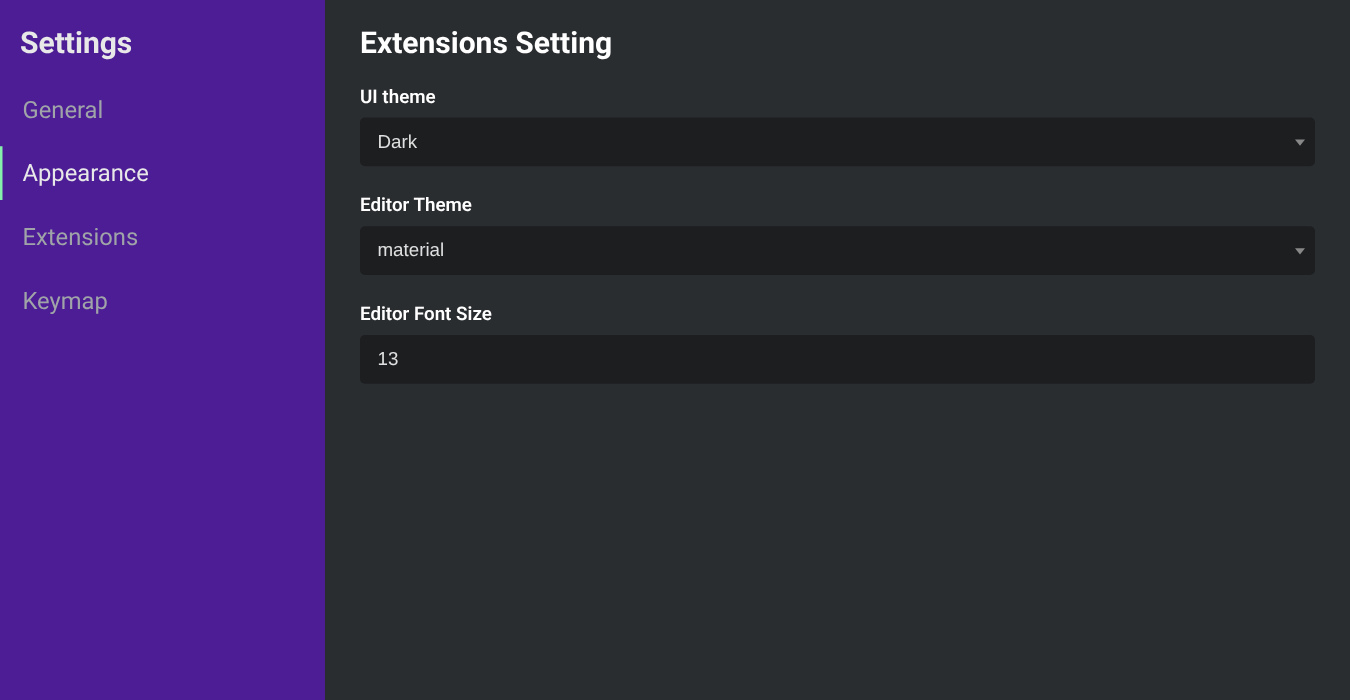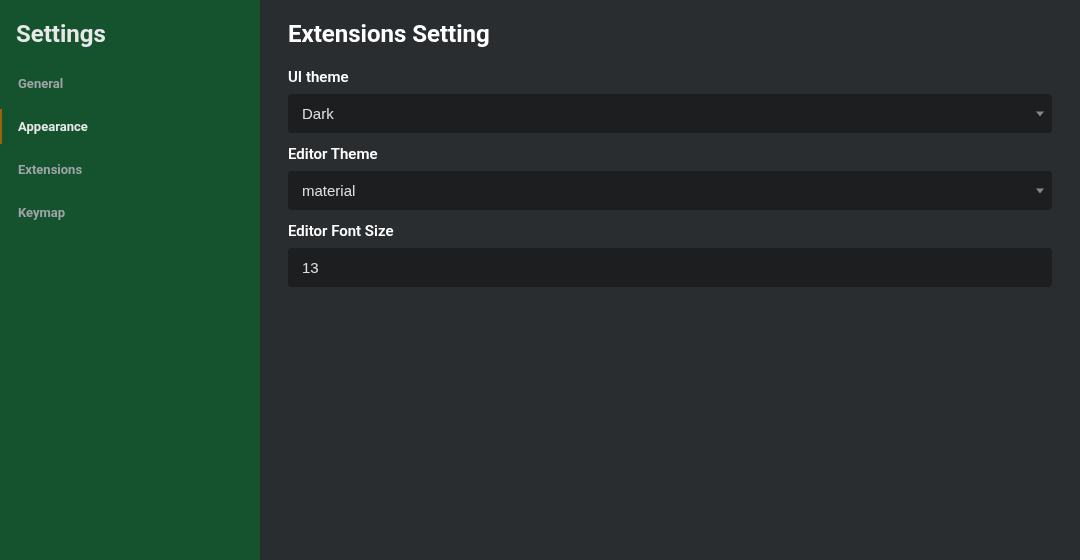--- a/index.html
+++ b/index.html
@@ -11,55 +11,54 @@
       font-family: -apple-system, BlinkMacSystemFont, "Segoe UI", Roboto, Helvetica, Arial, sans-serif;
       background-color: #2a2d30;
       color: #e8e8e8;
       width: 1080px;
       height: 560px;
       display: flex;
       overflow: hidden;
     }
     .sidebar {
       width: 260px;
-      background-color: #14532d;
+      background-color: #4c1d95;
       padding: 16px 0;
       flex-shrink: 0;
     }
     .sidebar-title {
       font-size: 24px;
       font-weight: 700;
       color: #e8e8e8;
       padding: 4px 16px 18px 16px;
     }
     .sidebar-item {
       padding: 10px 16px;
-      font-size: 13px;
+      font-size: 19px;
       color: #a0a4a8;
       cursor: pointer;
       border-left: 2px solid transparent;
       margin-bottom: 8px;
-      font-weight: bold;
     }
     .sidebar-item.active {
       color: #e8e8e8;
-      border-left: 2px solid #a16207;
+      border-left: 2px solid #86efac;
     }
     .main {
       flex: 1;
       padding: 20px 28px;
     }
     .page-title {
       font-size: 24px;
       font-weight: 700;
       color: #ffffff;
       margin-bottom: 20px;
     }
     .form-group {
-      margin-bottom: 12px;
+      margin-bottom: 22px;
     }
     .form-label {
       font-size: 15px;
       font-weight: 600;
       color: #ffffff;
       display: block;
       margin-bottom: 8px;
     }
     .form-select,
     .form-input {

